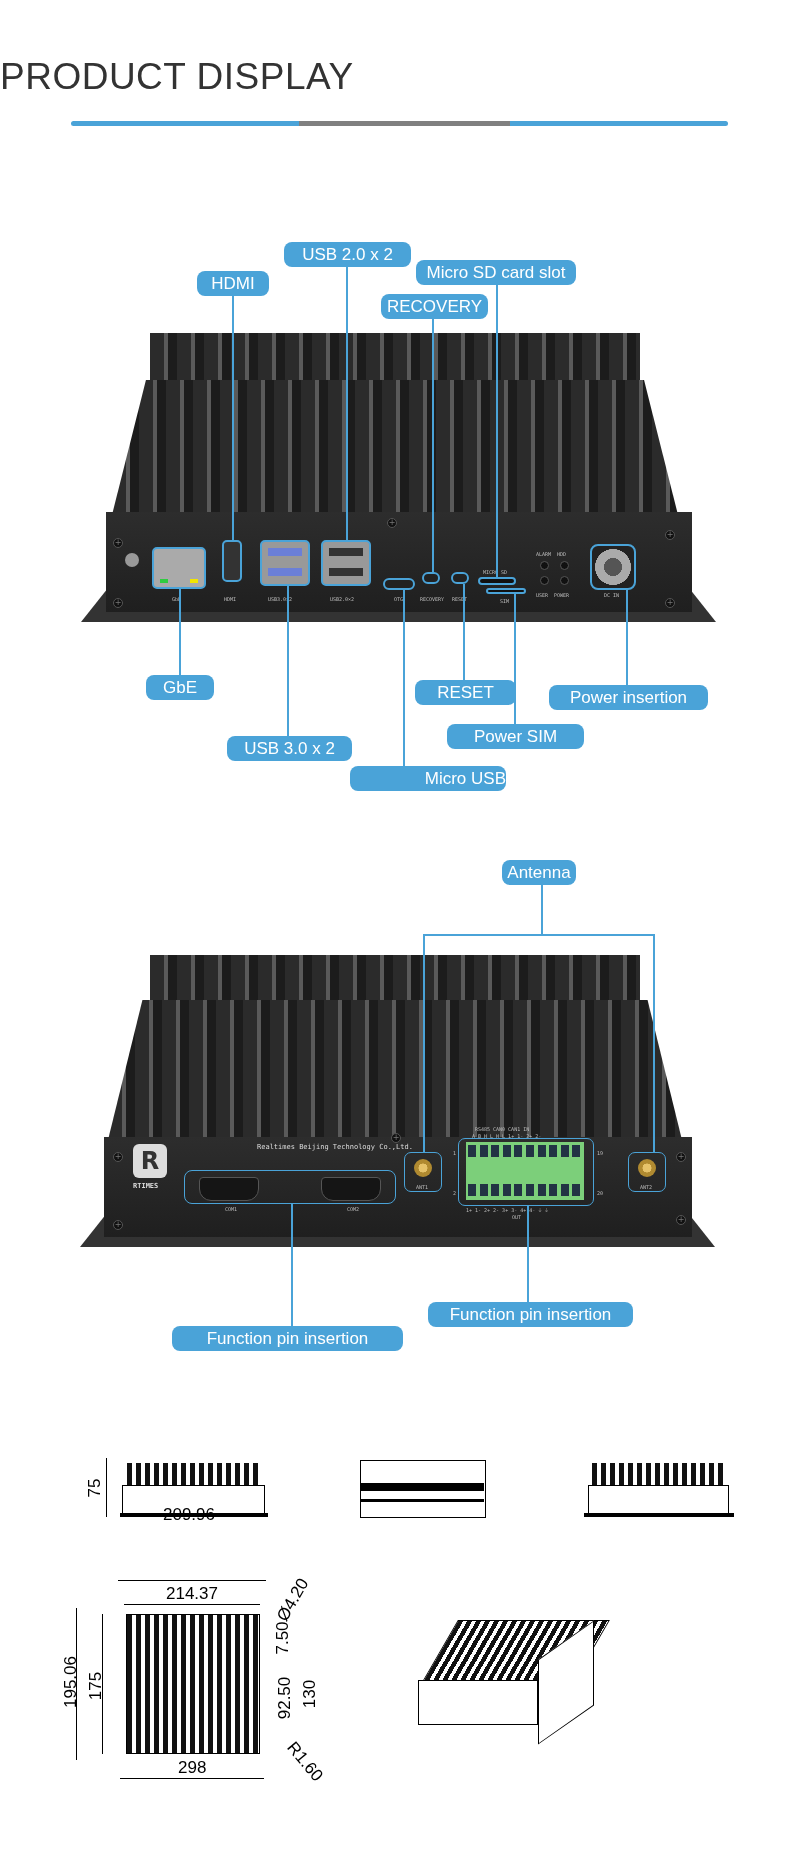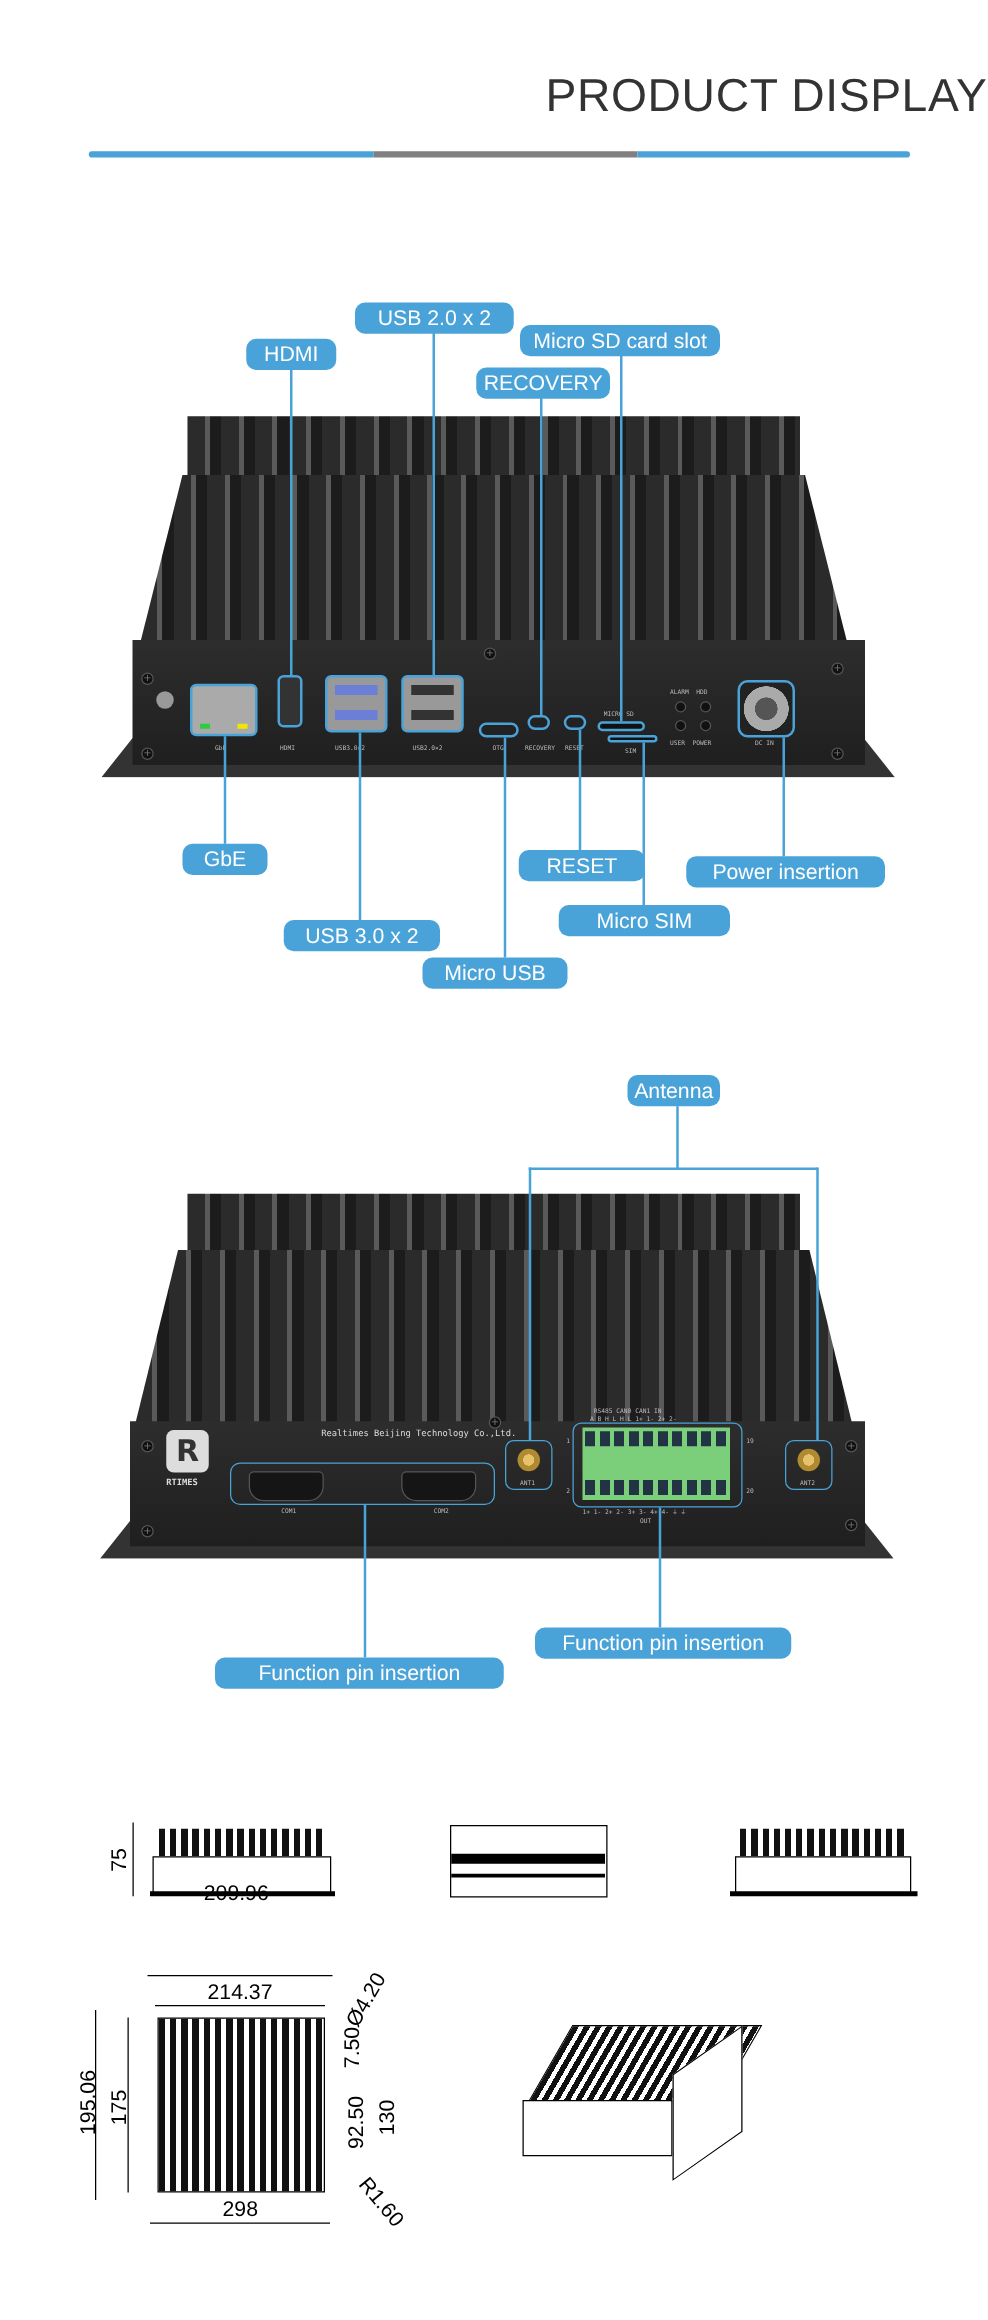--- a/index.html
+++ b/index.html
@@ -1,18 +1,18 @@
 <!DOCTYPE html>
 <html><head>
 <meta charset="utf-8">
 <style>
   html,body{margin:0;padding:0;background:#fff;}
   body{width:790px;height:1856px;position:relative;overflow:hidden;font-family:"DejaVu Sans",sans-serif;}
   .abs{position:absolute;}
-  .title{left:0;width:790px;top:56px;text-align:right;font-size:37px;color:#333;font-family:"Liberation Sans",sans-serif;letter-spacing:0.5px;}
+  .title{left:0;width:790px;top:56px;text-align:left;font-size:37px;color:#333;font-family:"Liberation Sans",sans-serif;letter-spacing:0.5px;}
   .bar{top:121px;height:5px;}
   .pill{background:#4aa3d8;color:#fff;border-radius:8px;font-size:17px;text-align:center;line-height:25px;height:25px;font-family:"Liberation Sans",sans-serif;white-space:nowrap;}
   .vline{background:#4aa3d8;width:1.5px;}
   .hline{background:#4aa3d8;height:1.5px;}
   .fins{background:repeating-linear-gradient(90deg,#2b2b2b 0 14px,#5a5a5a 14px 18px,#1c1c1c 18px 27px);}
   .panel{background:linear-gradient(#2d2d2d,#1f1f1f);}
   .flange{background:#333;}
   .port{border:2px solid #4aa3d8;border-radius:5px;box-sizing:border-box;}
   .tiny{color:#bbb;font-size:5px;font-family:"DejaVu Sans Mono",monospace;white-space:nowrap;}
   .screw{width:10px;height:10px;border-radius:50%;background:#111;border:1px solid #555;box-sizing:border-box;color:#777;font-size:8px;line-height:8px;text-align:center;}
@@ -100,23 +100,23 @@
 <div class="abs vline" style="left:463px;top:584px;height:96px;"></div>
 <div class="abs vline" style="left:514px;top:594px;height:130px;"></div>
 <div class="abs vline" style="left:626px;top:590px;height:95px;"></div>
 
 <div class="abs pill" style="left:284px;top:242px;width:127px;">USB 2.0 x 2</div>
 <div class="abs pill" style="left:197px;top:271px;width:72px;">HDMI</div>
 <div class="abs pill" style="left:416px;top:260px;width:160px;">Micro SD card slot</div>
 <div class="abs pill" style="left:381px;top:294px;width:107px;">RECOVERY</div>
 <div class="abs pill" style="left:146px;top:675px;width:68px;">GbE</div>
 <div class="abs pill" style="left:227px;top:736px;width:125px;">USB 3.0 x 2</div>
-<div class="abs pill" style="left:338px;top:766px;width:116px;">Micro USB</div>
+<div class="abs pill" style="left:350px;top:766px;width:156px;text-align:right;">Micro USB</div>
 <div class="abs pill" style="left:415px;top:680px;width:101px;">RESET</div>
-<div class="abs pill" style="left:447px;top:724px;width:137px;">Micro SIM</div>
+<div class="abs pill" style="left:447px;top:724px;width:137px;">Power SIM</div>
 <div class="abs pill" style="left:549px;top:685px;width:159px;">Power insertion</div>
 
 <div class="abs" style="left:0;top:0;">
   <div class="abs fins" style="left:150px;top:955px;width:490px;height:80px;"></div>
   <div class="abs fins" style="left:108px;top:1000px;width:574px;height:140px;clip-path:polygon(6% 0,94% 0,100% 100%,0 100%);"></div>
   <div class="abs flange" style="left:80px;top:1215px;width:635px;height:32px;clip-path:polygon(4% 0,96% 0,100% 100%,0 100%);"></div>
   <div class="abs panel" style="left:104px;top:1137px;width:588px;height:100px;"></div>
 
   <div class="abs screw" style="left:113px;top:1152px;">+</div>
   <div class="abs screw" style="left:113px;top:1220px;">+</div>

